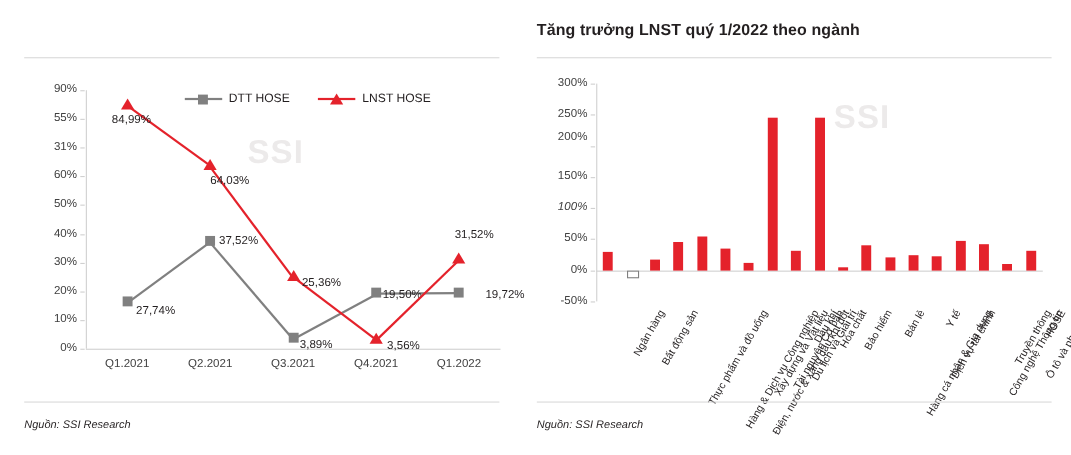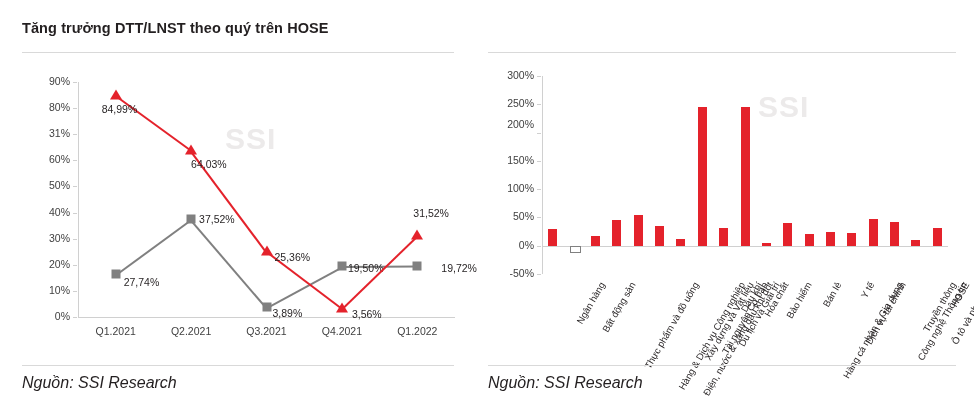--- a/index.html
+++ b/index.html
@@ -46,21 +46,21 @@
     height: 1px;
     background: #d9d9d9;
   }
   .panel-left .hrule  { top: 52px; width: 432px; }
   .panel-right .hrule { top: 52px; left: 18px; width: 468px; }
 
   .source {
     position: absolute;
     bottom: 22px;
     left: 22px;
-    font-size: 16px;
+    font-size: 10px;
     font-style: italic;
     color: #231f20;
   }
   .panel-right .source { left: 18px; }
 
   .source-rule {
     position: absolute;
     left: 22px;
     bottom: 48px;
     height: 1px;
@@ -199,42 +199,41 @@
     transform: rotate(-60deg);
     text-align: right;
   }
 </style>
 </head>
 <body>
 
 <div class="page">
 
   <div class="panel panel-left">
-    <div class="panel-title">Tăng trưởng DTT/LNST theo quý trên HOSE</div>
     <div class="hrule"></div>
 
     <div class="plot" id="plot-left" style="left:0; top:52px; width:470px; height:300px;">
       <div class="watermark" id="wm-left" style="left:225px; top:70px;">SSI</div>
     <div class="tick-label" style="left: 28px; top: 258px; width: 42px;">0%</div>
         <div class="tick-mark" style="left: 73px; top: 265px;"></div>
         <div class="tick-label" style="left: 28px; top: 231.889px; width: 42px;">10%</div>
         <div class="tick-mark" style="left: 73px; top: 238.889px;"></div>
         <div class="tick-label" style="left: 28px; top: 205.778px; width: 42px;">20%</div>
         <div class="tick-mark" style="left: 73px; top: 212.778px;"></div>
         <div class="tick-label" style="left: 28px; top: 179.667px; width: 42px;">30%</div>
         <div class="tick-mark" style="left: 73px; top: 186.667px;"></div>
         <div class="tick-label" style="left: 28px; top: 153.556px; width: 42px;">40%</div>
         <div class="tick-mark" style="left: 73px; top: 160.556px;"></div>
         <div class="tick-label" style="left: 28px; top: 127.444px; width: 42px;">50%</div>
         <div class="tick-mark" style="left: 73px; top: 134.444px;"></div>
         <div class="tick-label" style="left: 28px; top: 101.333px; width: 42px;">60%</div>
         <div class="tick-mark" style="left: 73px; top: 108.333px;"></div>
         <div class="tick-label" style="left: 28px; top: 75.2222px; width: 42px;">31%</div>
         <div class="tick-mark" style="left: 73px; top: 82.2222px;"></div>
-        <div class="tick-label" style="left: 28px; top: 49.1111px; width: 42px;">80%</div>
+        <div class="tick-label" style="left: 28px; top: 49.1111px; width: 42px;">55%</div>
         <div class="tick-mark" style="left: 73px; top: 56.1111px;"></div>
         <div class="tick-label" style="left: 28px; top: 23px; width: 42px;">90%</div>
         <div class="tick-mark" style="left: 73px; top: 30px;"></div>
         <div class="axis-line" style="left: 78px; top: 265px; width: 377px; height: 1px;"></div>
         <div class="axis-line" style="left: 78px; top: 30px; width: 1px; height: 235px;"></div>
         <div class="xtick-label" style="left: 75.7px; top: 273px; width: 80px;">Q1.2021</div>
         <div class="xtick-label" style="left: 151.1px; top: 273px; width: 80px;">Q2.2021</div>
         <div class="xtick-label" style="left: 226.5px; top: 273px; width: 80px;">Q3.2021</div>
         <div class="xtick-label" style="left: 301.9px; top: 273px; width: 80px;">Q4.2021</div>
         <div class="xtick-label" style="left: 377.3px; top: 273px; width: 80px;">Q1.2022</div>
@@ -259,38 +258,55 @@
         <div class="marker-tri" style="left: 115.7px; top: 43.0817px;"></div>
         <div class="marker-tri" style="left: 191.1px; top: 97.8106px;"></div>
         <div class="marker-tri" style="left: 266.5px; top: 198.782px;"></div>
         <div class="marker-tri" style="left: 341.9px; top: 255.704px;"></div>
         <div class="marker-tri" style="left: 417.3px; top: 182.698px;"></div>
         <div class="dlabel" style="left: 101.7px; top: 51.0817px;">84,99%</div>
         <div class="dlabel" style="left: 191.1px; top: 105.811px;">64,03%</div>
         <div class="dlabel" style="left: 274.5px; top: 198.782px;">25,36%</div>
         <div class="dlabel" style="left: 351.9px; top: 255.704px;">3,56%</div>
         <div class="dlabel" style="left: 413.3px; top: 154.698px;">31,52%</div>
+        <div class="legend" style="left: 168px; top: 32px;">
+          <div class="legend-item">
+            <span class="legend-swatch">
+              <span class="lbar" style="background: rgb(128, 128, 128);"></span>
+              <span class="lsq" style="background: rgb(128, 128, 128);"></span>
+            </span>
+            <span>DTT HOSE</span>
+          </div>
+          <div class="legend-item">
+            <span class="legend-swatch">
+              <span class="lbar" style="background: rgb(228, 34, 43);"></span>
+              <span class="ltri" style="border-bottom-color: rgb(228, 34, 43);"></span>
+            </span>
+            <span>LNST HOSE</span>
+          </div>
+        </div>
       </div>
 
     <div class="source-rule"></div>
     <div class="source">Nguồn: SSI Research</div>
   </div>
 
   <div class="panel panel-right">
+    <div class="panel-title">Tăng trưởng LNST quý 1/2022 theo ngành</div>
     <div class="hrule"></div>
 
     <div class="plot" id="plot-right" style="left:0; top:52px; width:504px; height:300px;">
       <div class="watermark" id="wm-right" style="left:288px; top:38px;">SSI</div>
     <div class="tick-label" style="left: 20px; top: 215px; width: 44px;">-50%</div>
         <div class="tick-mark" style="left: 67px; top: 222px;"></div>
         <div class="tick-label" style="left: 20px; top: 186.714px; width: 44px;">0%</div>
         <div class="tick-mark" style="left: 67px; top: 193.714px;"></div>
         <div class="tick-label" style="left: 20px; top: 158.429px; width: 44px;">50%</div>
         <div class="tick-mark" style="left: 67px; top: 165.429px;"></div>
-        <div class="tick-label" style="left: 20px; top: 130.143px; width: 44px;">100%</div>
+        <div class="tick-label" style="left: 20px; top: 130.143px; width: 44px; font-style: italic;">100%</div>
         <div class="tick-mark" style="left: 67px; top: 137.143px;"></div>
         <div class="tick-label" style="left: 20px; top: 101.857px; width: 44px;">150%</div>
         <div class="tick-mark" style="left: 67px; top: 108.857px;"></div>
         <div class="tick-label" style="left: 20px; top: 66px; width: 44px;">200%</div>
         <div class="tick-mark" style="left: 67px; top: 80.5714px;"></div>
         <div class="tick-label" style="left: 20px; top: 45.2857px; width: 44px;">250%</div>
         <div class="tick-mark" style="left: 67px; top: 52.2857px;"></div>
         <div class="tick-label" style="left: 20px; top: 17px; width: 44px;">300%</div>
         <div class="tick-mark" style="left: 67px; top: 24px;"></div>
         <div class="axis-line" style="left: 72px; top: 24px; width: 1px; height: 198px;"></div>

